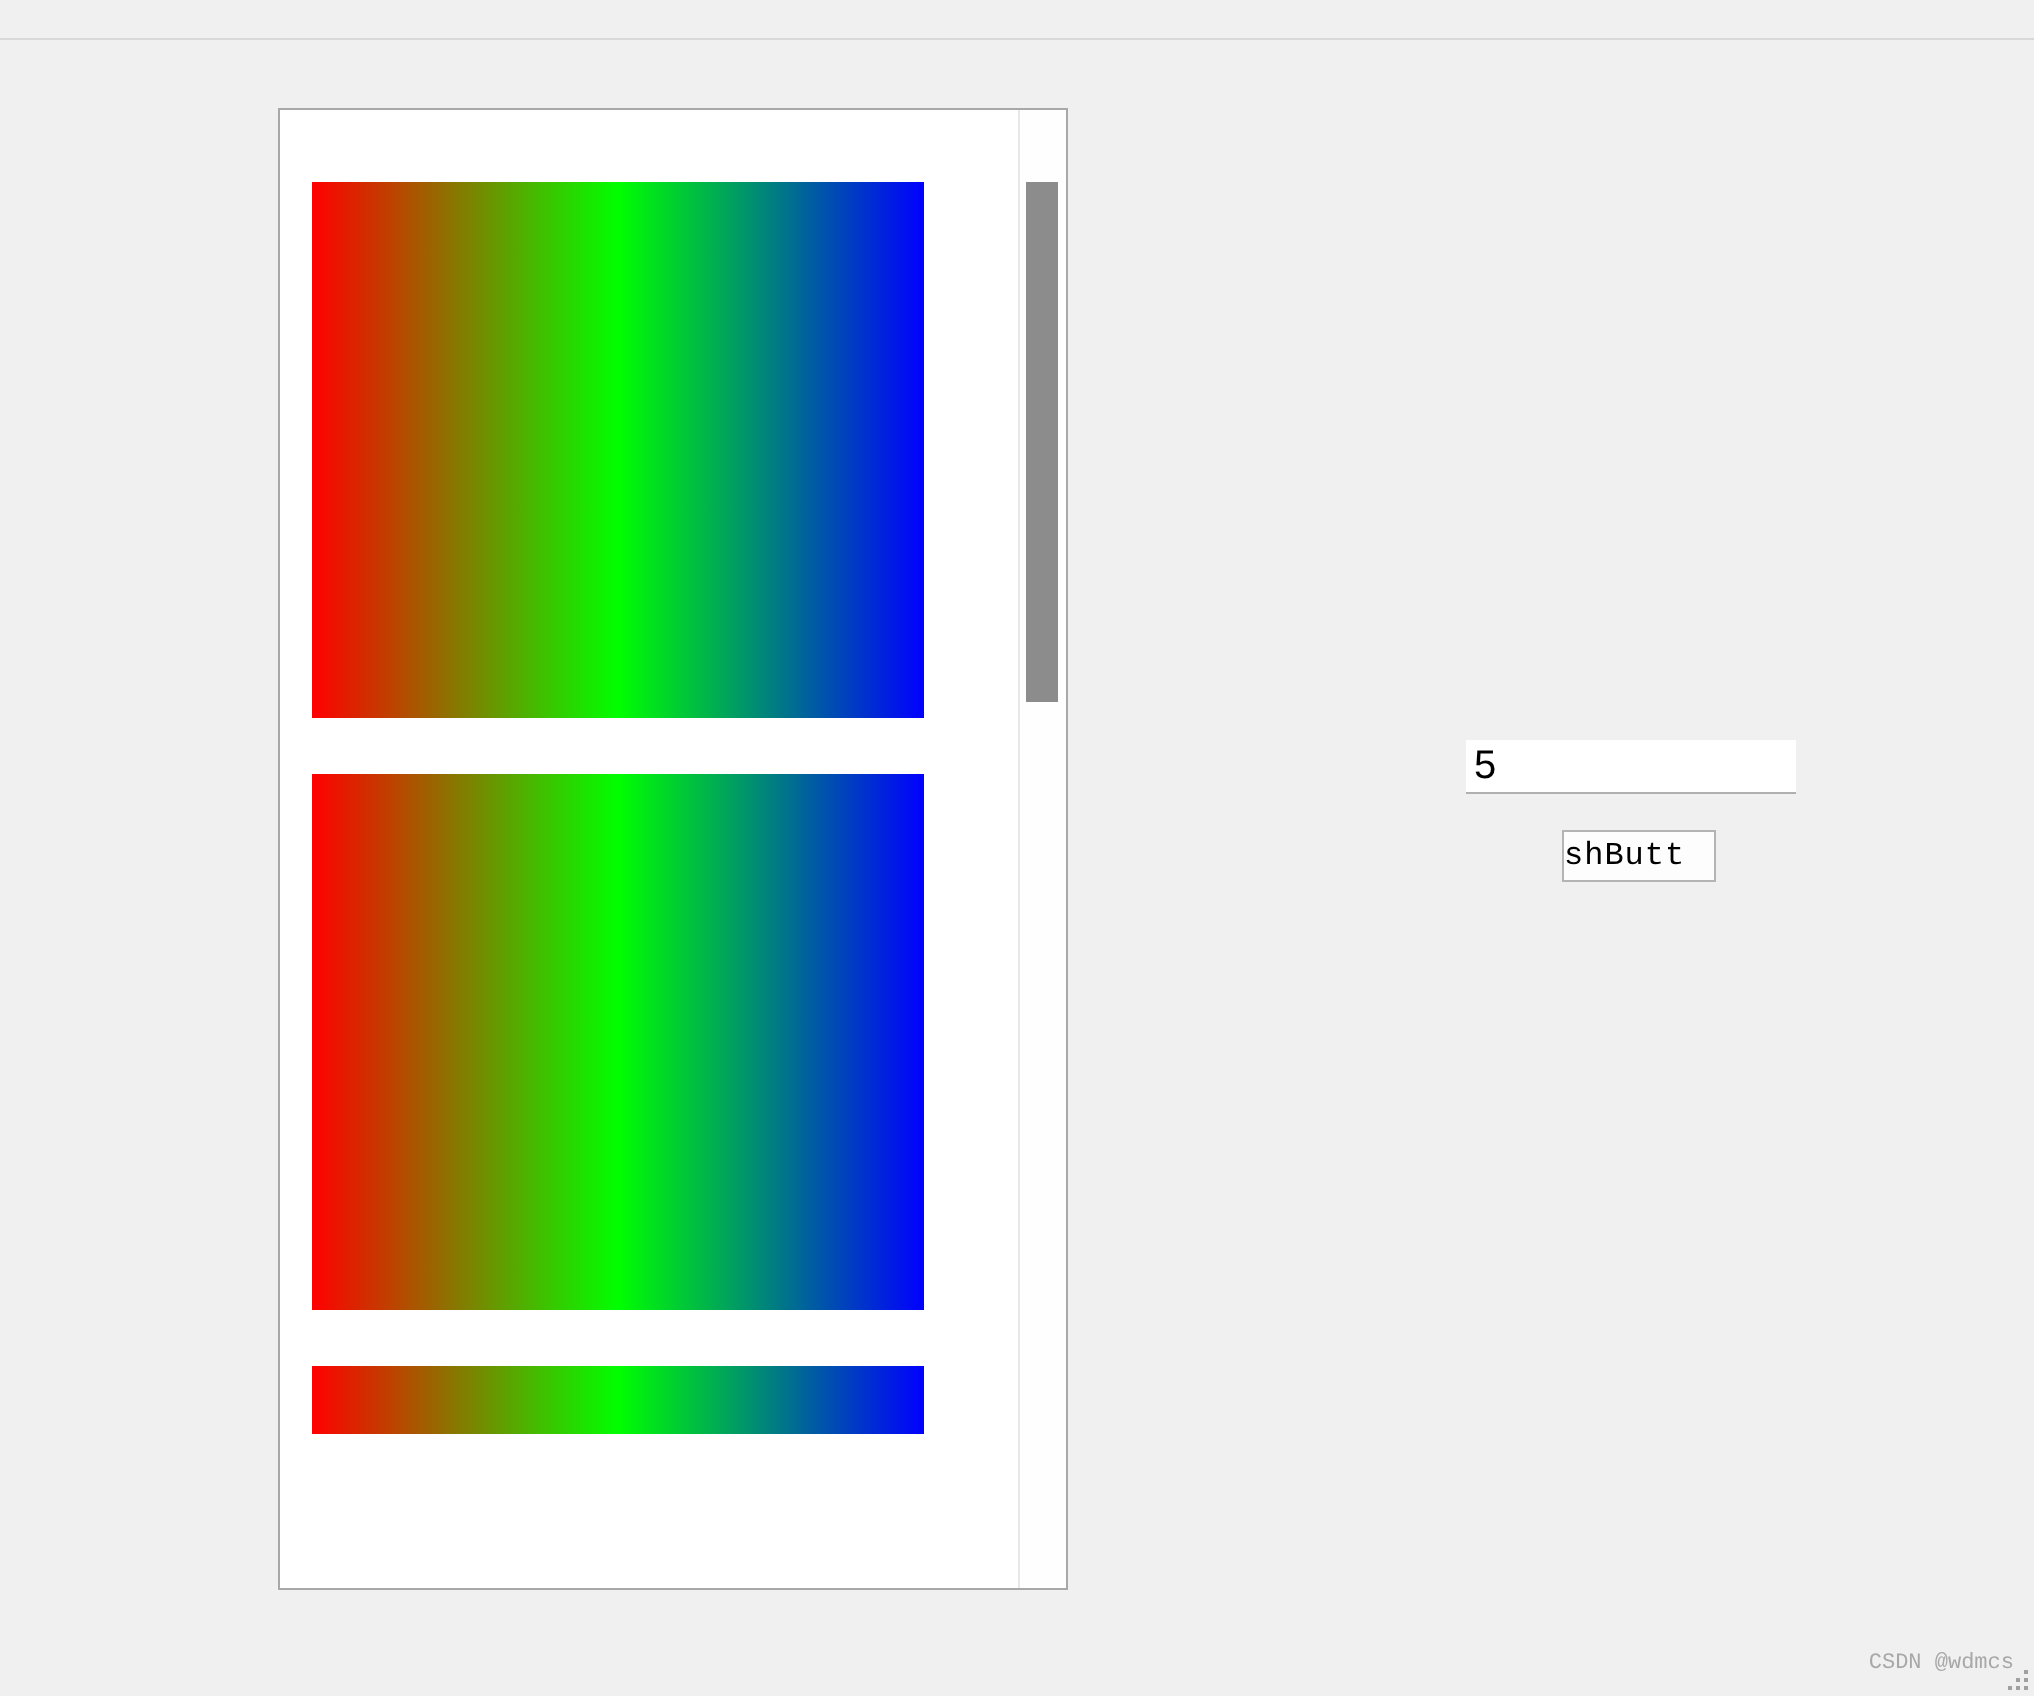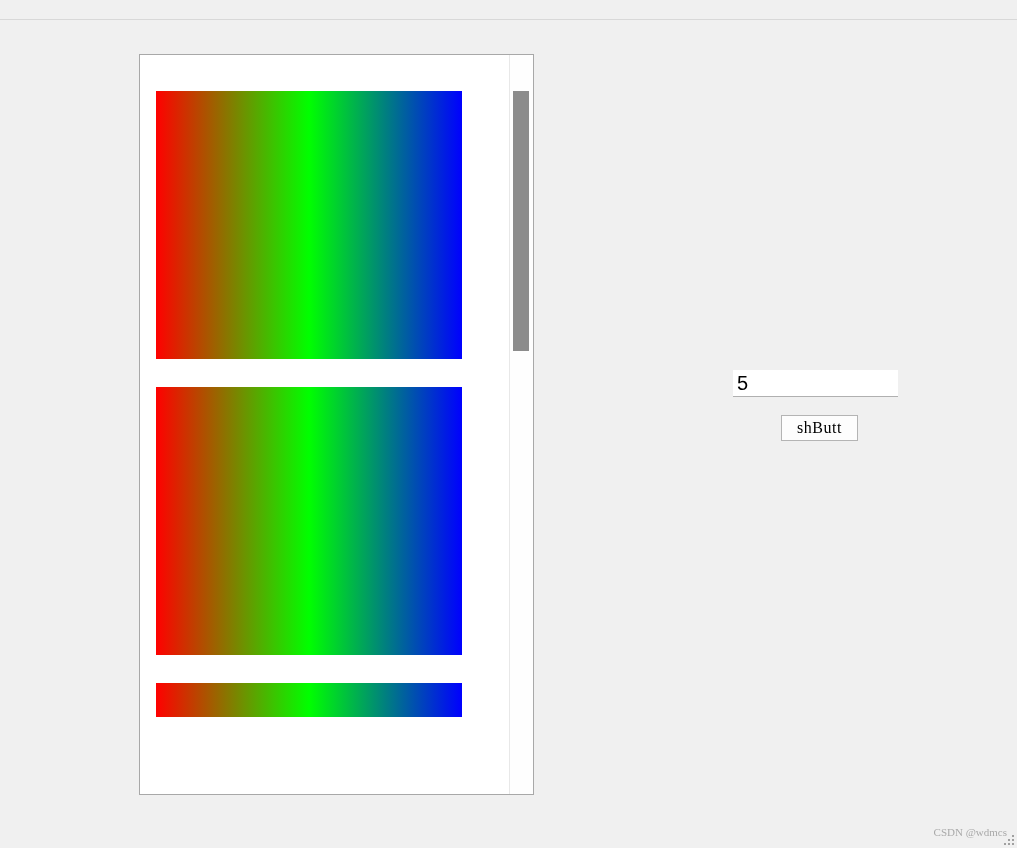--- a/index.html
+++ b/index.html
@@ -78,35 +78,35 @@
     }
     .action-button {
       position: absolute;
       left: 781px;
       top: 415px;
       width: 77px;
       height: 26px;
       background: #fdfdfd;
       border: 1px solid #b4b4b4;
       font-size: 16px;
-      font-family: Liberation Serif, serif;
+      font-family: Liberation Mono, monospace;
       letter-spacing: 0.5px;
       cursor: pointer;
       display: flex;
       align-items: center;
-      justify-content: center;
+      justify-content: flex-start;
       padding: 0;
     }
     .watermark {
       position: absolute;
       right: 10px;
       bottom: 10px;
       color: rgba(120,120,120,0.6);
       font-size: 11px;
-      font-family: Liberation Serif, serif;
+      font-family: Liberation Mono, monospace;
     }
     .resize-grip {
       position: absolute;
       right: 2px;
       bottom: 2px;
       width: 14px;
       height: 14px;
     }
     .resize-grip span {
       position: absolute;

